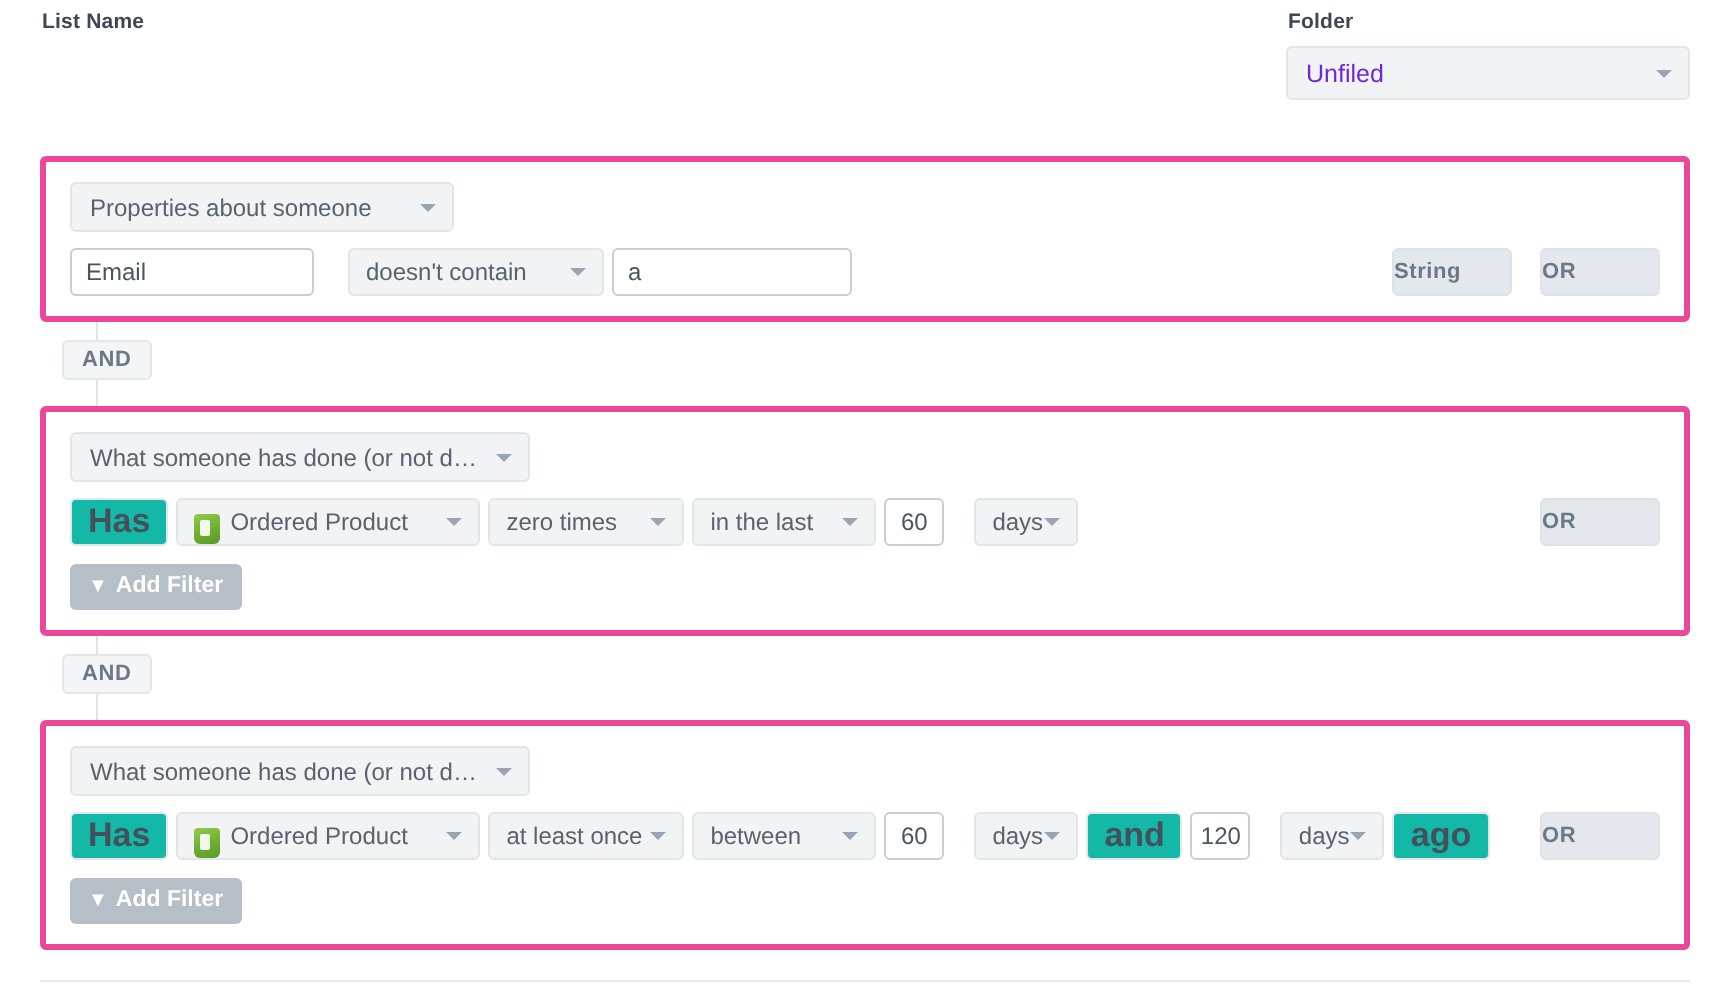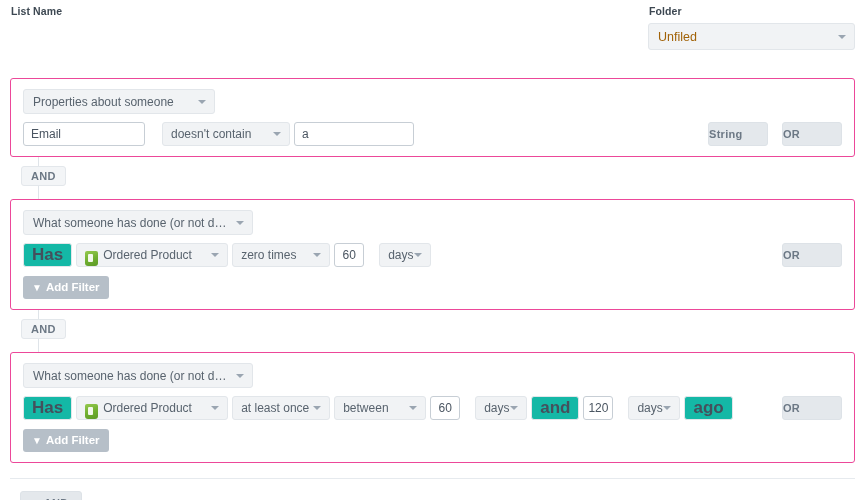--- a/index.html
+++ b/index.html
@@ -5,56 +5,56 @@
 <style>
   * { box-sizing: border-box; }
   html, body {
     margin: 0; padding: 0;
     width: 865px; height: 500px;
     background: #ffffff;
     font-family: "Liberation Sans", sans-serif;
     color: #3f4c58;
     overflow: hidden;
   }
-  .page { position: relative; width: 865px; height: 476px; padding: 0 10px; }
+  .page { position: relative; width: 865px; height: 476px; padding: 0 20px; }
 
   
   .top-row { display: flex; gap: 0; padding-top: 5px; }
   .field-col-name { width: 618px; }
   .field-col-folder { width: 207px; margin-left: 20px; }
   .field-label {
     font-size: 10.5px; font-weight: bold; color: #3d4852;
     letter-spacing: .1px; margin: 0 0 6px 1px;
   }
   .text-input {
     width: 100%; height: 27px; line-height: 25px;
     border: 1px solid #d2d8de; border-radius: 3px;
     background: #fff; padding: 0 9px;
     font-size: 13.5px; color: #4a5561;
     font-family: "Liberation Sans", sans-serif;
     display: block; white-space: nowrap; overflow: hidden;
   }
   .select-box {
     position: relative; width: 100%; height: 27px; line-height: 26px;
     background: #f1f3f5; border: 1px solid #e2e6ea; border-radius: 3px;
-    padding: 0 24px 0 9px; font-size: 12.5px; color: #a16207;
+    padding: 0 24px 0 9px; font-size: 12.5px; color: #6d28d9;
     white-space: nowrap; overflow: hidden;
   }
   .caret {
     position: absolute; right: 8px; top: 50%; margin-top: -2px;
     width: 0; height: 0;
     border-left: 4px solid transparent; border-right: 4px solid transparent;
     border-top: 4px solid #9aa5b1;
   }
 
   
   .groups { margin-top: 28px; position: relative; }
   .panel {
     position: relative;
-    border: 1px solid #ec4899; border-radius: 3px;
+    border: 3px solid #ec4899; border-radius: 3px;
     background: #fff; padding: 10px 12px 10px 12px;
   }
   .panel-head { margin-bottom: 8px; }
   .type-select {
     position: relative; display: inline-block; vertical-align: middle;
     height: 25px; line-height: 24px; min-width: 192px;
     background: #f1f3f5; border: 1px solid #e2e6ea; border-radius: 3px;
     padding: 0 26px 0 9px; font-size: 12px; color: #58636e;
     white-space: nowrap; overflow: hidden;
   }
@@ -201,20 +201,24 @@
         <div class="chip">Has</div>
         <div class="dd w-metric">
           <span class="shop-icon"></span>
           <span>Ordered Product</span>
           <span class="caret"></span>
         </div>
         <div class="dd w-times">
           <span>zero times</span>
           <span class="caret"></span>
         </div>
+        <div class="dd w-time">
+          <span>in the last</span>
+          <span class="caret"></span>
+        </div>
         <div class="num">60</div>
         <div class="dd w-unit">
           <span>days</span>
           <span class="caret"></span>
         </div>
         <div class="or-btn">OR</div>
       </div>
       <div class="add-filter">
         <span class="funnel">▼</span><span>Add Filter</span>
       </div>

